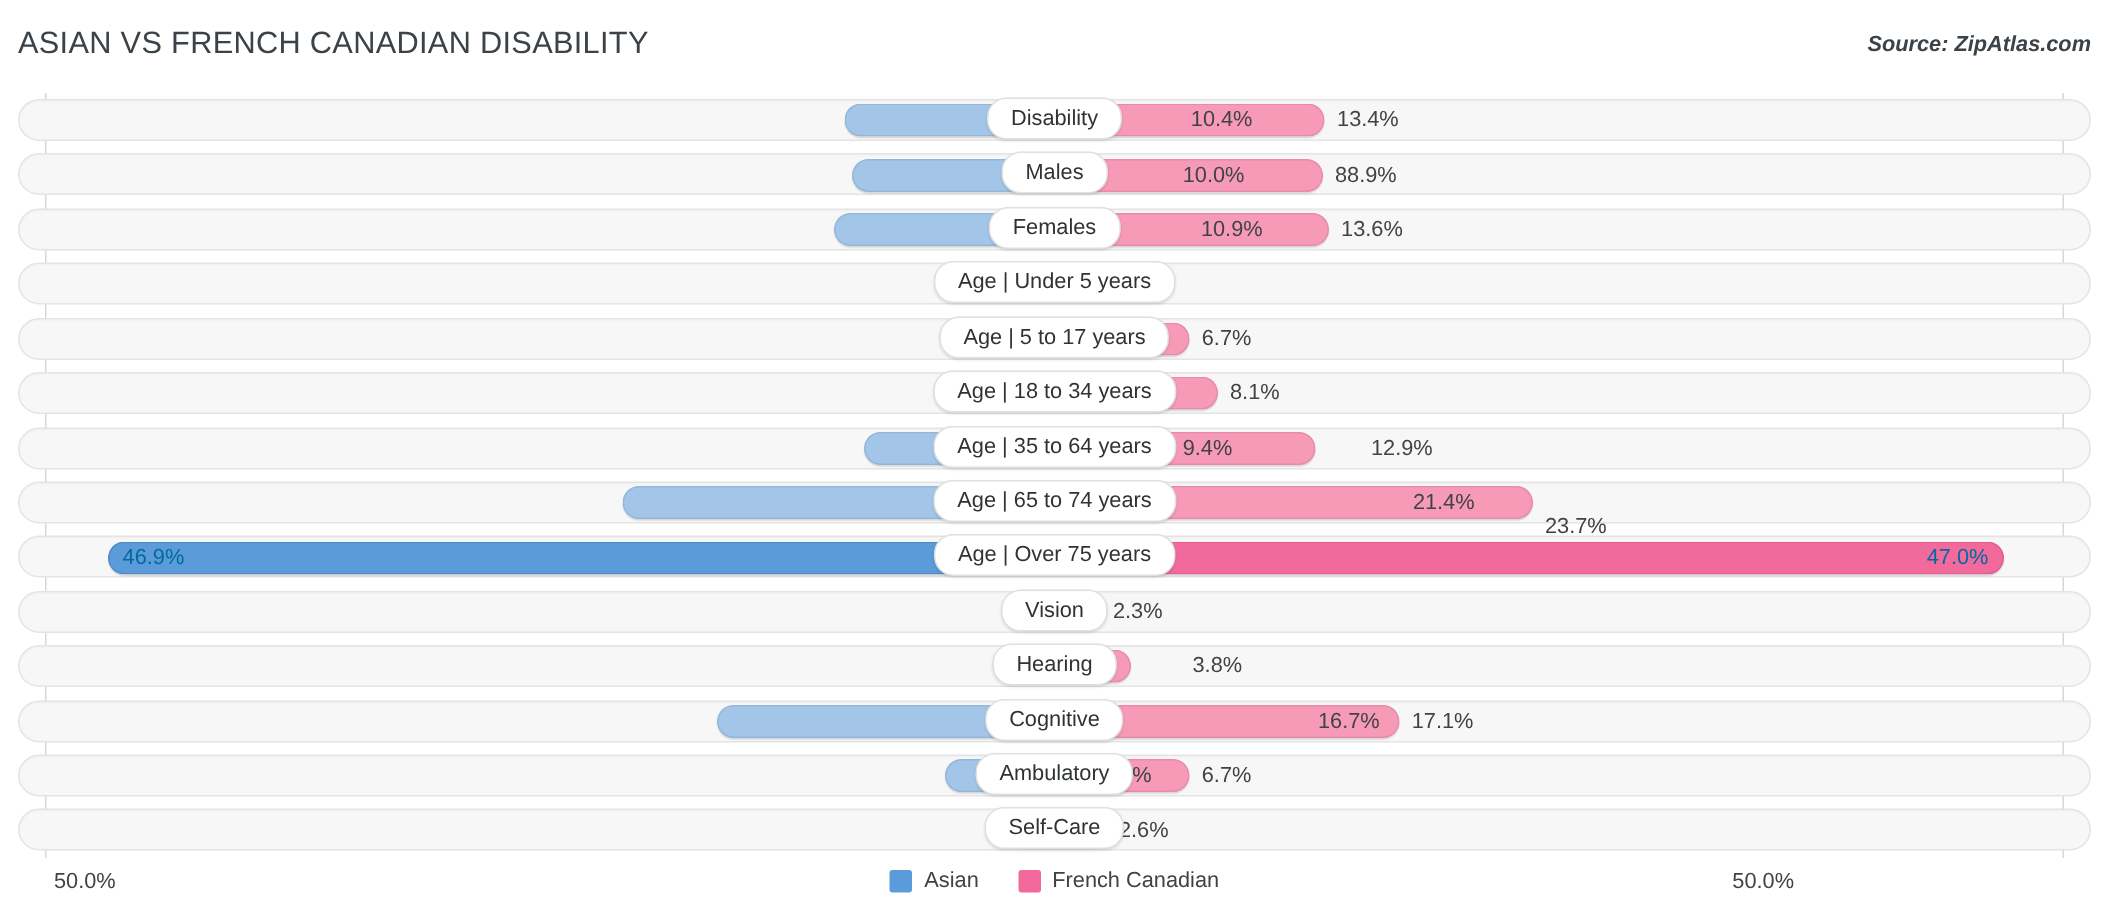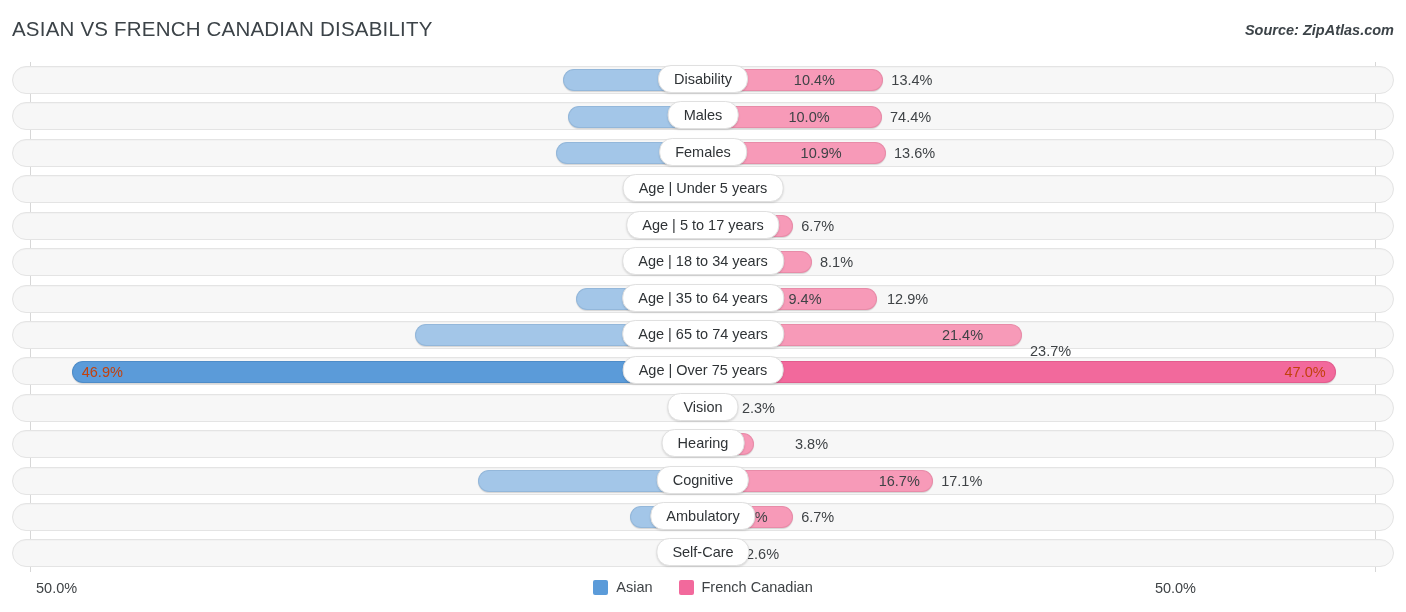--- a/index.html
+++ b/index.html
@@ -116,21 +116,21 @@
     position: absolute;
     top: 7.2px;
     height: 22px;
     line-height: 22px;
     font-size: 14.5px;
     color: #3f4346;
     white-space: nowrap;
   }
   .val-left  { text-align: right; }
   .val-right { text-align: left; }
-  .val.inside { color: #c2410c; }
+  .val.inside { color: #0369a1; }
 
   
   .pill {
     position: absolute;
     top: 3px;
     left: 50%;
     transform: translateX(-50%);
     height: 26px;
     line-height: 26px;
     padding: 0 15px;
@@ -206,21 +206,21 @@
         <div class="bar bar-right" style="width: 180.364px;"></div>
         <div class="val val-left" style="right: 571.016px; width: 90px;">10.4%</div>
         <div class="val val-right" style="left: 891.364px; width: 90px;">13.4%</div>
         <div class="pill" style="left: 703px;">Disability</div>
       </div>
       <div class="row">
         <div class="track"></div>
         <div class="bar bar-left" style="width: 134.6px;"></div>
         <div class="bar bar-right" style="width: 179.018px;"></div>
         <div class="val val-left" style="right: 576.4px; width: 90px;">10.0%</div>
-        <div class="val val-right" style="left: 890.018px; width: 90px;">74.4%</div>
+        <div class="val val-right" style="left: 890.018px; width: 90px;">88.9%</div>
         <div class="pill" style="left: 703px;">Males</div>
       </div>
       <div class="row">
         <div class="track"></div>
         <div class="bar bar-left" style="width: 146.714px;"></div>
         <div class="bar bar-right" style="width: 183.056px;"></div>
         <div class="val val-left" style="right: 564.286px; width: 90px;">10.9%</div>
         <div class="val val-right" style="left: 894.056px; width: 90px;">13.6%</div>
         <div class="pill" style="left: 703px;">Females</div>
       </div>
@@ -246,21 +246,21 @@
         <div class="bar bar-right" style="width: 109.026px;"></div>
         <div class="val val-left" style="right: 632.932px; width: 90px;">5.8%</div>
         <div class="val val-right" style="left: 820.026px; width: 90px;">8.1%</div>
         <div class="pill" style="left: 703px;">Age | 18 to 34 years</div>
       </div>
       <div class="row">
         <div class="track"></div>
         <div class="bar bar-left" style="width: 126.524px;"></div>
         <div class="bar bar-right" style="width: 173.634px;"></div>
         <div class="val val-left" style="right: 584.476px; width: 90px;">9.4%</div>
-        <div class="val val-right" style="left: 887px; width: 90px;">12.9%</div>
+        <div class="val val-right" style="left: 914px; width: 90px;">12.9%</div>
         <div class="pill" style="left: 703px;">Age | 35 to 64 years</div>
       </div>
       <div class="row">
         <div class="track"></div>
         <div class="bar bar-left" style="width: 288.044px;"></div>
         <div class="bar bar-right" style="width: 319.002px;"></div>
         <div class="val val-left" style="right: 422.956px; width: 90px;">21.4%</div>
         <div class="val val-right" style="left: 1030px; width: 90px; margin-top: 16px;">23.7%</div>
         <div class="pill" style="left: 703px;">Age | 65 to 74 years</div>
       </div>

